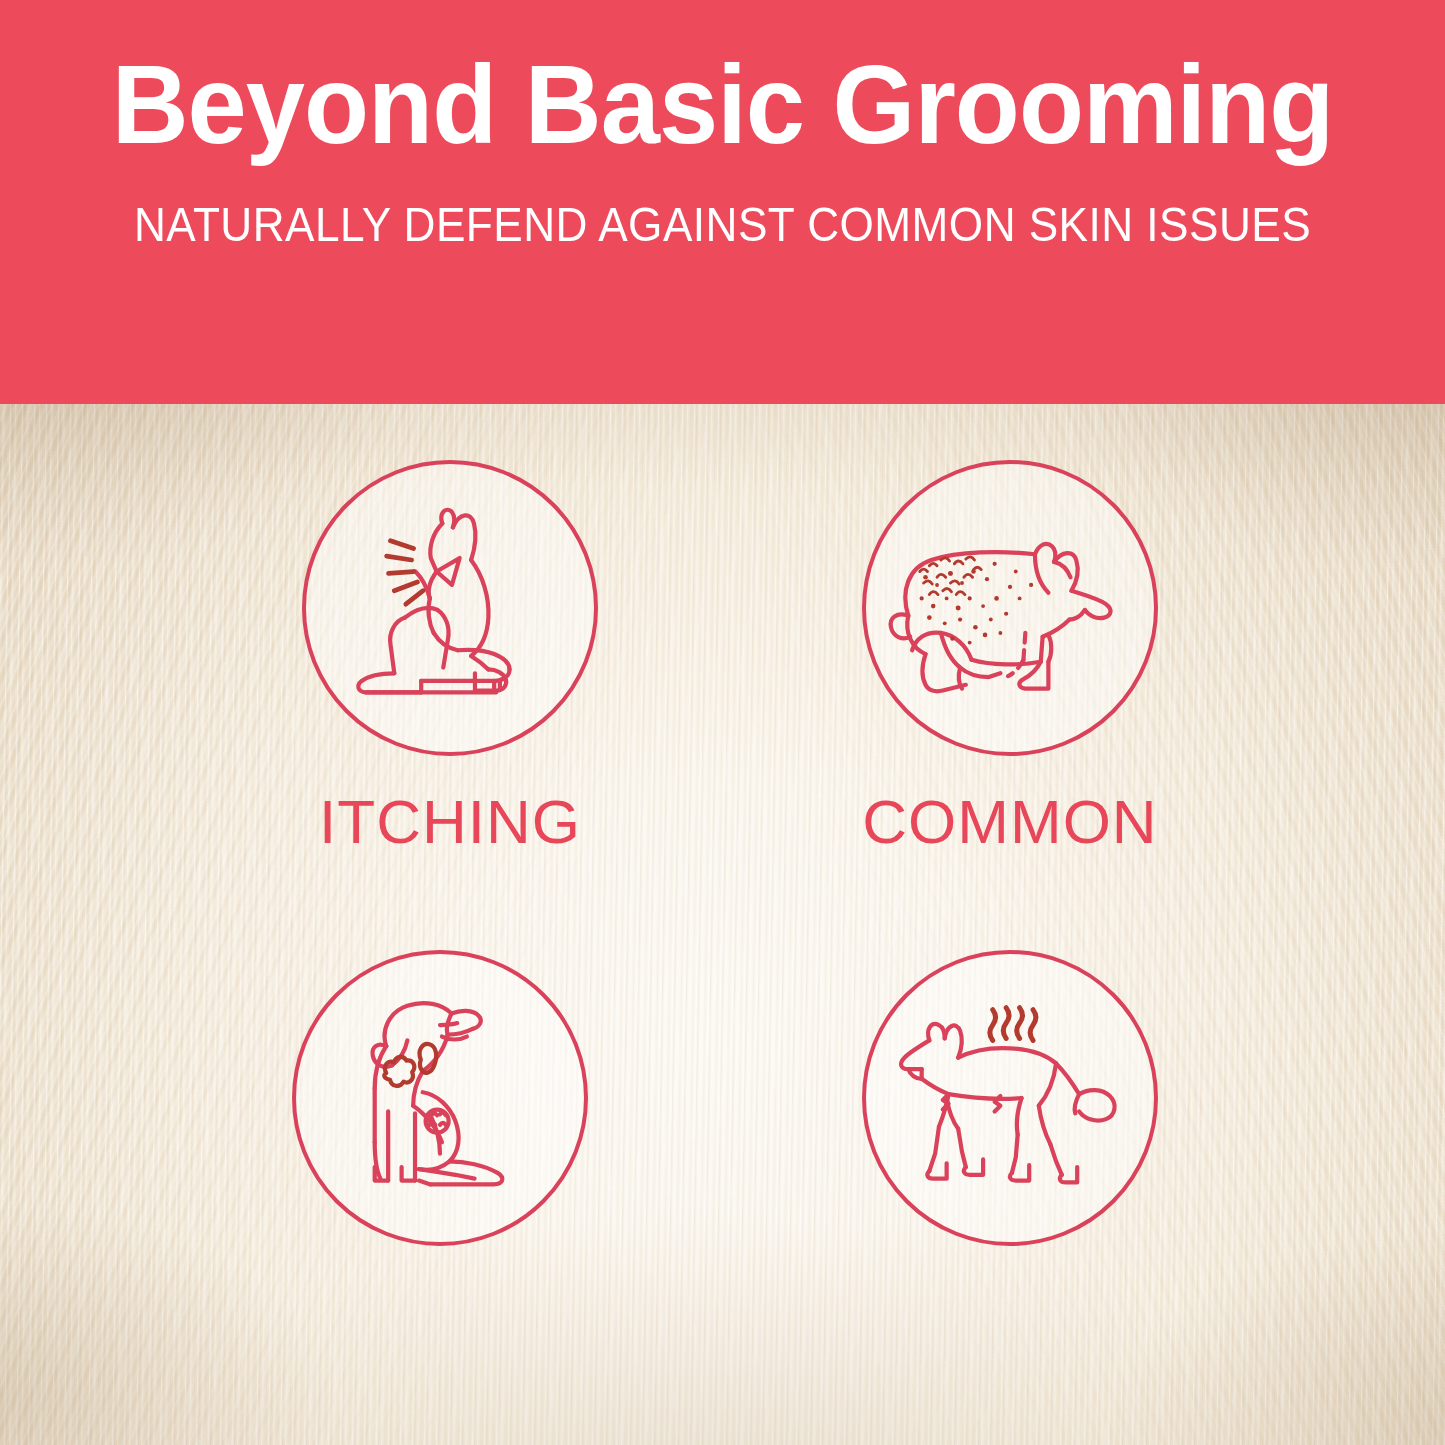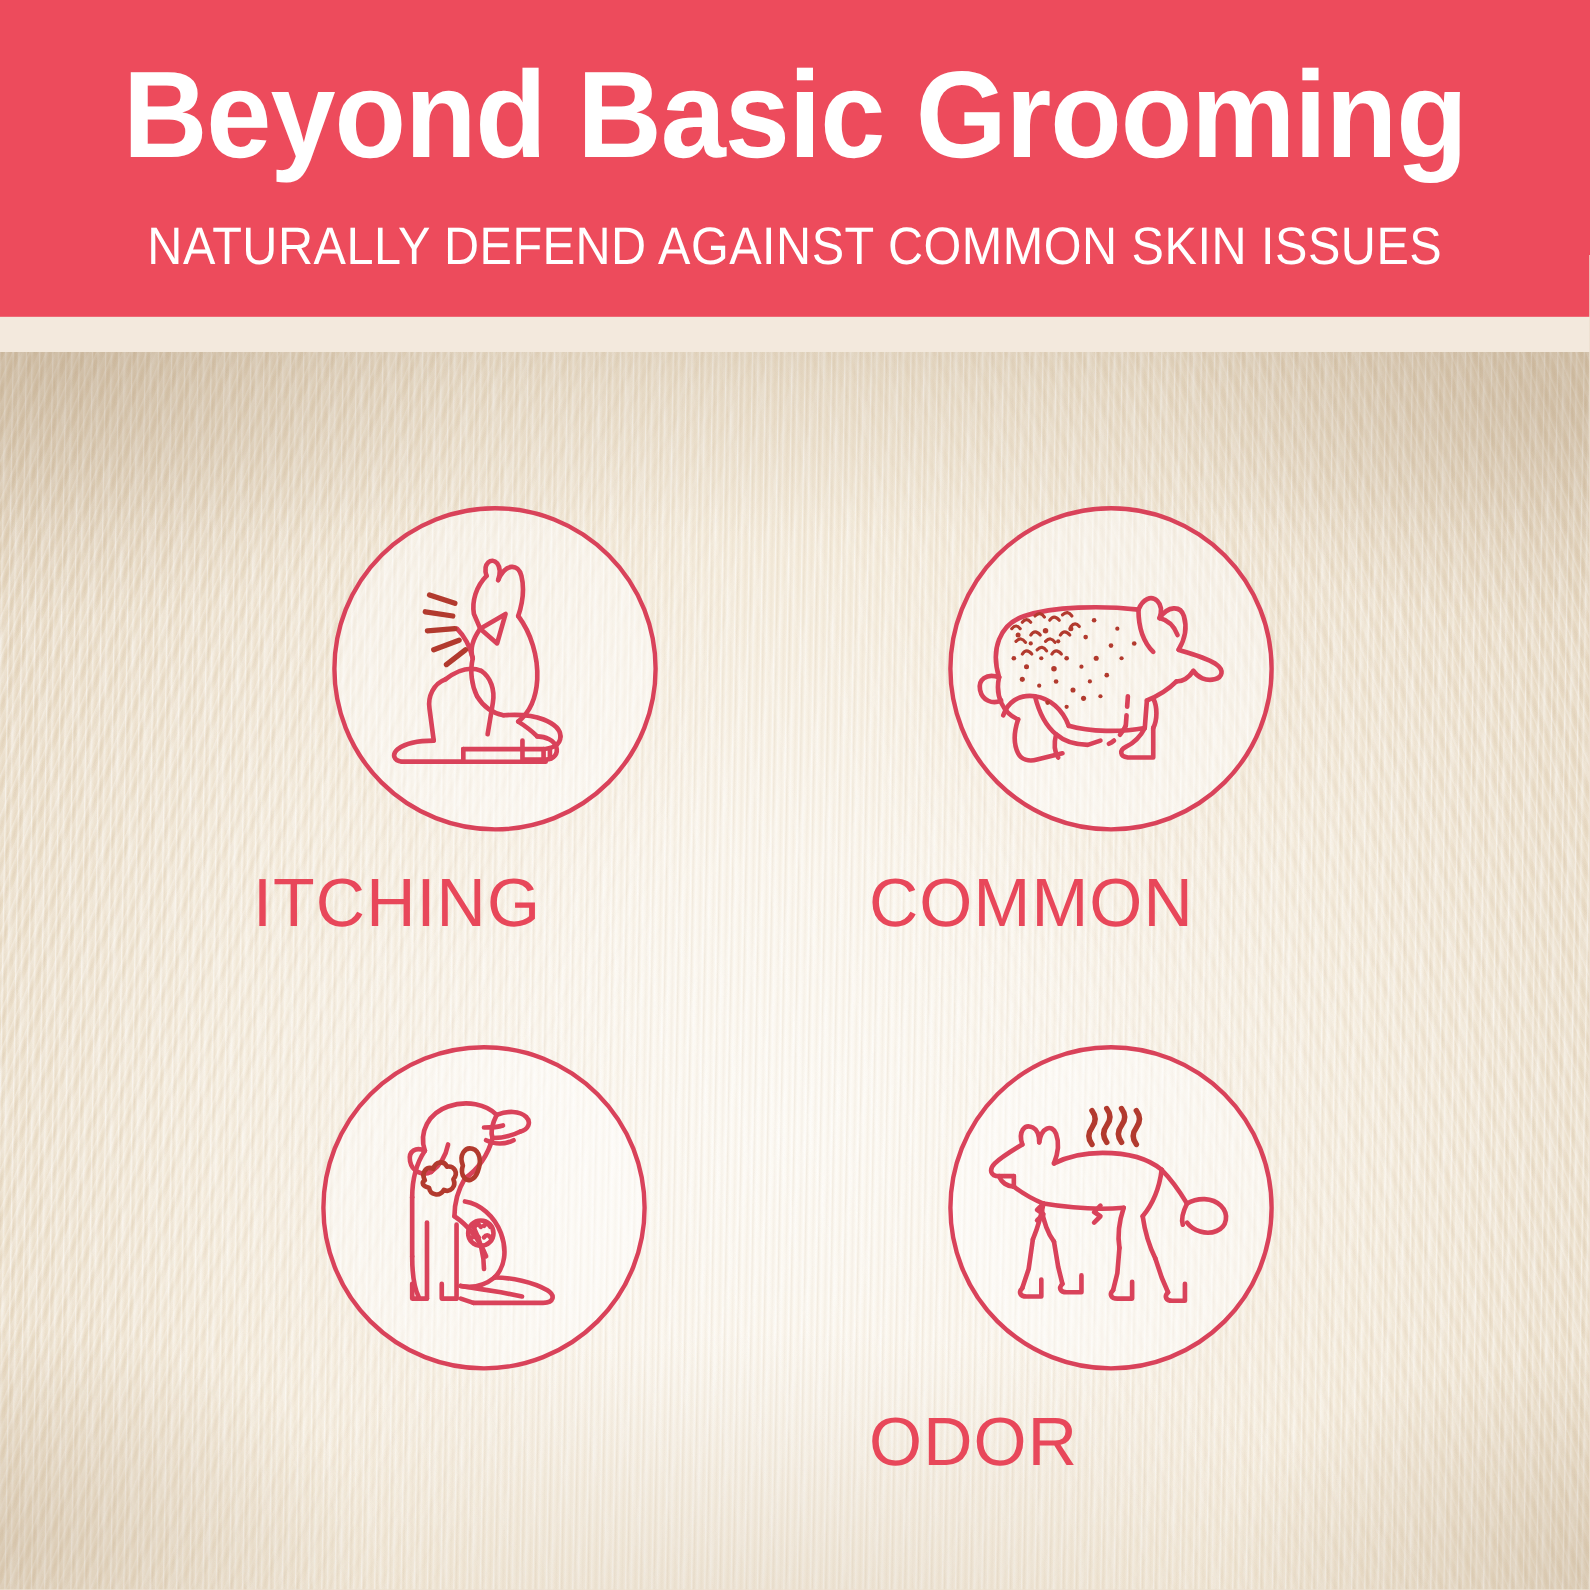--- a/index.html
+++ b/index.html
@@ -20,21 +20,21 @@
     height: 1445px;
     overflow: hidden;
   }
 
   
   #header-band {
     position: absolute;
     left: 0;
     top: 0;
     width: 1445px;
-    height: 288px;
+    height: 404px;
     background: #ED4B5C;
     z-index: 5;
     overflow: hidden;
   }
   #header-title {
     position: absolute;
     left: 0;
     top: 44px;
     width: 1445px;
     text-align: center;
@@ -160,20 +160,21 @@
     position: absolute;
     left: 0;
     top: 320px;
     width: 1445px;
     height: 1125px;
     z-index: 3;
   }
   .cell {
     position: absolute;
     width: 440px;
+    text-align: center;
   }
   .cell-0 { left: 230px;  top: 140px; }
   .cell-1 { left: 790px;  top: 140px; }
   .cell-2 { left: 220px;  top: 630px; }
   .cell-3 { left: 790px;  top: 630px; }
 
   .icon-disc {
     position: relative;
     width: 296px;
     height: 296px;
@@ -454,17 +455,16 @@
           </g>
 
           <g fill="none" stroke="#B23A2E" stroke-width="5.2" stroke-linecap="round">
             <path d="M132 58 q6 8 0 16 q-6 8 0 16"></path>
             <path d="M146 56 q6 8 0 16 q-6 8 0 16"></path>
             <path d="M160 56 q6 8 0 16 q-6 8 0 16"></path>
             <path d="M174 58 q6 8 0 16 q-6 8 0 16"></path>
           </g>
         </svg>
       </div>
-      <div class="icon-label">ODOR</div>
     </div>
 
   </div>
 </div>
 
 </body></html>

